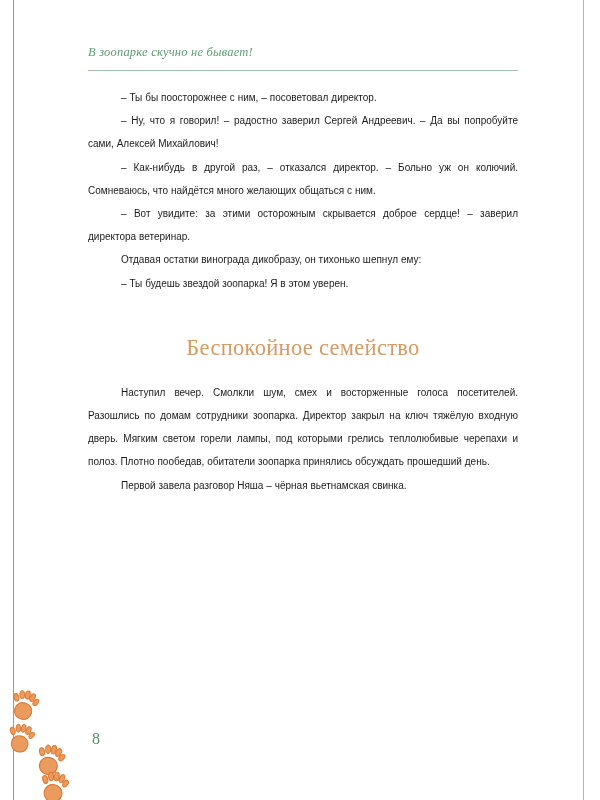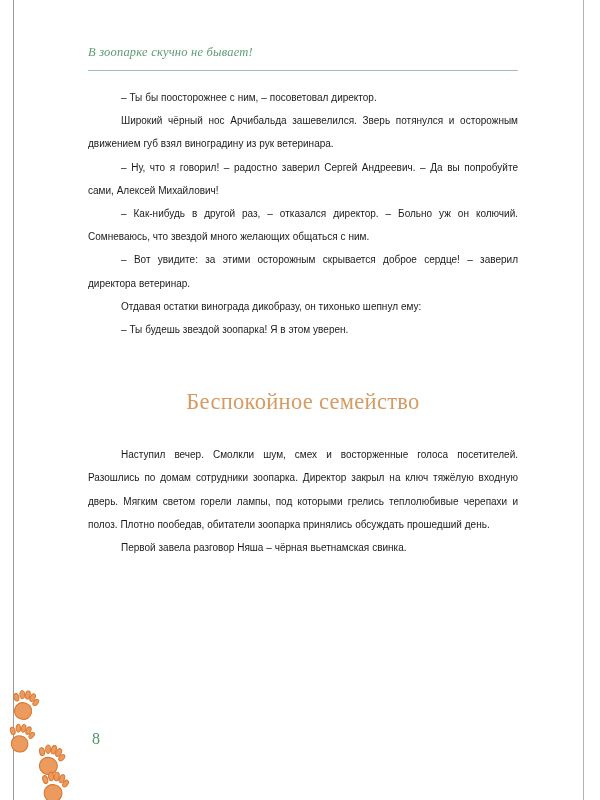--- a/index.html
+++ b/index.html
@@ -78,21 +78,21 @@
     color: #1b1b1b;
     text-align: justify;
     text-indent: 33px;
     text-justify: inter-word;
     word-spacing: 0.1px;
     hyphens: manual;
   }
 
   
   .chapter-title {
-    margin: 8px;
+    margin: 0;
     font-family: "Liberation Serif", serif;
     font-weight: normal;
     font-size: 22.5px;
     line-height: 30px;
     color: #d79a61;
     text-align: center;
     letter-spacing: 0.3px;
     text-indent: 0;
   }
   .chapter-gap-before { height: 38px; }
@@ -126,23 +126,22 @@
 
   <div class="edge-left"></div>
   <div class="edge-right"></div>
 
   <div class="running-head">В зоопарке скучно не бывает!</div>
   <div class="head-rule"></div>
 
   <div class="column">
 
     <p class="para">– Ты бы поосторожнее с ним, – посоветовал директор.</p>
-    <p class="para">Широкий чёрный нос Арчибальда зашевелился. Зверь потянулся и осторожным движением губ взял виноградину из рук ветеринара.</p>
     <p class="para">– Ну, что я говорил! – радостно заверил Сергей Андреевич. – Да вы попробуйте сами, Алексей Михайлович!</p>
-    <p class="para">– Как-нибудь в другой раз, – отказался директор. – Больно уж он колючий. Сомневаюсь, что звездой много желающих общаться с ним.</p>
+    <p class="para">– Как-нибудь в другой раз, – отказался директор. – Больно уж он колючий. Сомневаюсь, что найдётся много желающих общаться с ним.</p>
     <p class="para">– Вот увидите: за этими осторожным скрывается доброе сердце! – заверил директора ветеринар.</p>
     <p class="para">Отдавая остатки винограда дикобразу, он тихонько шепнул ему:</p>
     <p class="para">– Ты будешь звездой зоопарка! Я в этом уверен.</p>
 
     <div class="chapter-gap-before"></div>
     <h2 class="chapter-title">Беспокойное семейство</h2>
     <div class="chapter-gap-after"></div>
 
     <p class="para">Наступил вечер. Смолкли шум, смех и восторженные голоса посетителей. Разошлись по домам сотрудники зоопарка. Директор закрыл на ключ тяжёлую входную дверь. Мягким светом горели лампы, под которыми грелись теплолюбивые черепахи и полоз. Плотно пообедав, обитатели зоопарка принялись обсуждать прошедший день.</p>
     <p class="para">Первой завела разговор Няша – чёрная вьетнамская свинка.</p>

